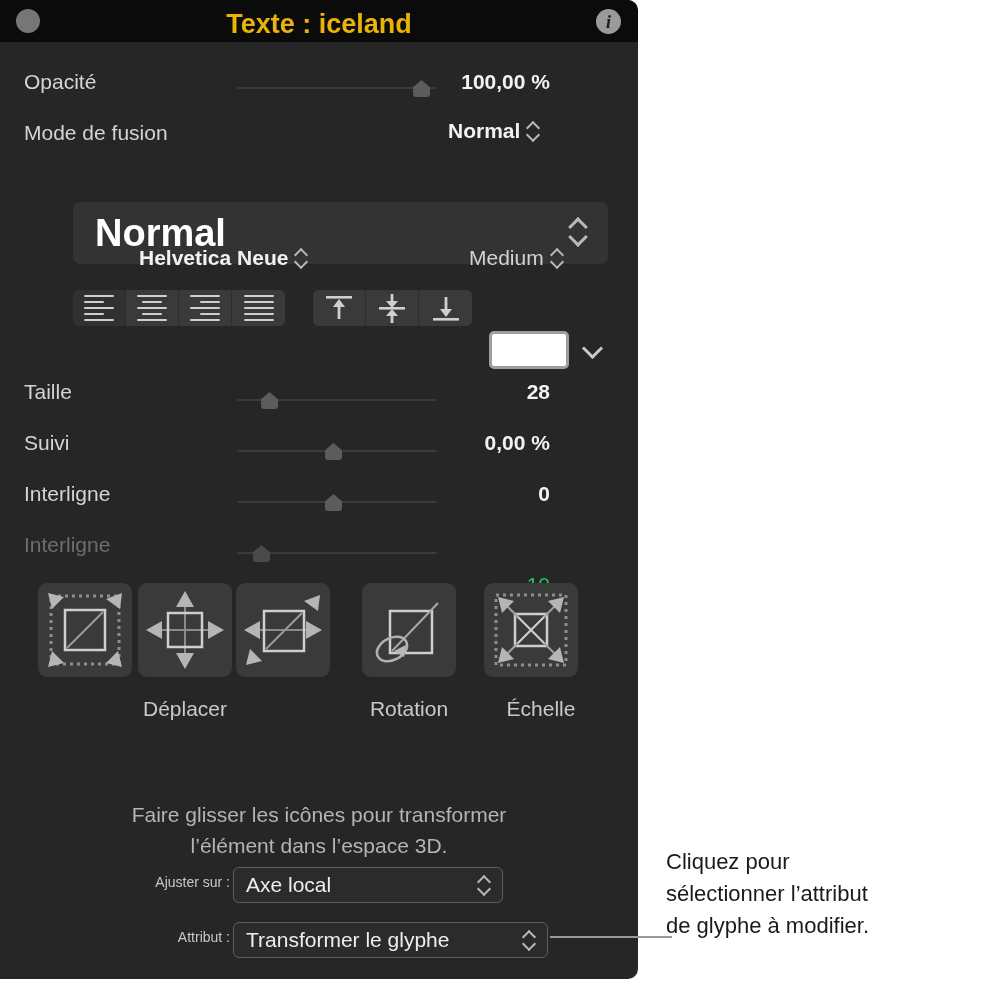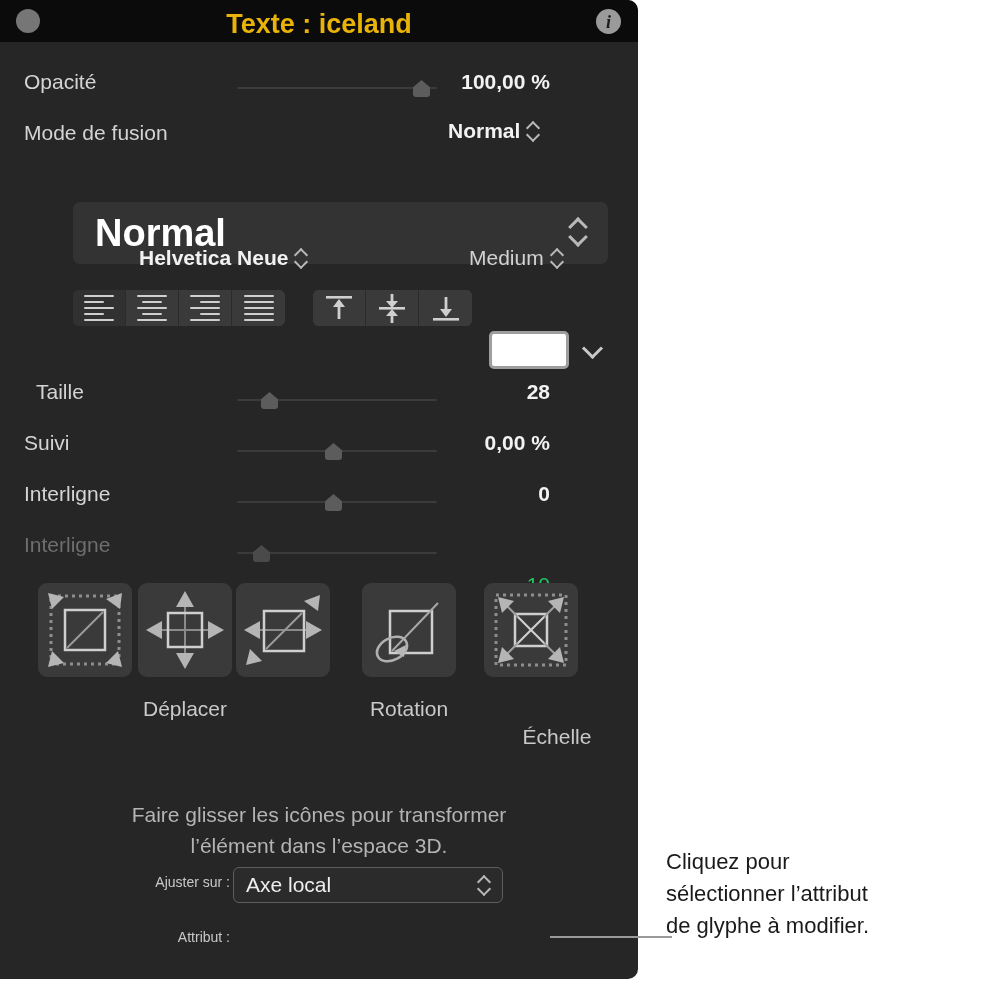--- a/index.html
+++ b/index.html
@@ -338,21 +338,21 @@
             <rect x="18.6" y="6" width="2.8" height="18" fill="#cfcfcf"></rect>
             <polygon points="20,26 26,18 14,18" fill="#cfcfcf"></polygon>
             <rect x="7" y="27" width="26" height="2.6" fill="#cfcfcf"></rect>
           </svg>
         </div>
       </div>
 
       <div class="swatch"></div>
       <div class="swatch-chev"></div>
 
-      <div class="lbl" style="left:24px; top:338px;margin-left:12px;">Taille</div>
+      <div class="lbl" style="left:24px; top:338px;">Taille</div>
       <div class="slider" style="left:237px; top:348px; width:200px;">
         <div class="track"></div>
         <div class="thumb" style="left:24px;"></div>
       </div>
       <div class="val" style="left:420px; top:338px; width:130px;">28</div>
 
       <div class="lbl" style="left:24px; top:389px;">Suivi</div>
       <div class="slider" style="left:237px; top:399px; width:200px;">
         <div class="track"></div>
         <div class="thumb" style="left:88px;"></div>
@@ -430,34 +430,38 @@
           <line x1="74" y1="74" x2="60" y2="60" stroke="#a0a0a0" stroke-width="2"></line>
           <polygon points="14,14 30,18 18,30" fill="#b5b5b5"></polygon>
           <polygon points="80,14 76,30 64,18" fill="#b5b5b5"></polygon>
           <polygon points="14,80 18,64 30,76" fill="#b5b5b5"></polygon>
           <polygon points="80,80 64,76 76,64" fill="#b5b5b5"></polygon>
         </svg>
       </div>
 
       <div class="tile-label" style="left:70px; top:655px; width:230px;">Déplacer</div>
       <div class="tile-label" style="left:342px; top:655px; width:134px;">Rotation</div>
-      <div class="tile-label" style="left:496px; top:655px; width:122px;margin-top:28px;">Échelle</div>
+      <div class="tile-label" style="left:480px; top:655px; width:122px;">Échelle</div>
 
       <div class="helptext">
         <div>Faire glisser les icônes pour transformer</div>
         <div>l’élément dans l’espace 3D.</div>
       </div>
 
       <div class="rowlabel" style="left:30px; top:832px; width:200px;">Ajuster sur :</div>
       <div class="popbox" style="left:233px; top:825px; width:270px;">
         <div class="ptxt">Axe local</div>
         <span class="chev-ud"></span>
       </div>
 
       <div class="rowlabel" style="left:30px; top:887px; width:200px;">Attribut :</div>
+      <div class="popbox" style="left:233px; top:880px; width:315px;">
+        <div class="ptxt">Transformer le glyphe</div>
+        <span class="chev-ud"></span>
+      </div>
 
     </div>
   </div>
 
   <div class="leader"></div>
   <div class="callout">
     <div>Cliquez pour</div>
     <div>sélectionner l’attribut</div>
     <div>de glyphe à modifier.</div>
   </div>

